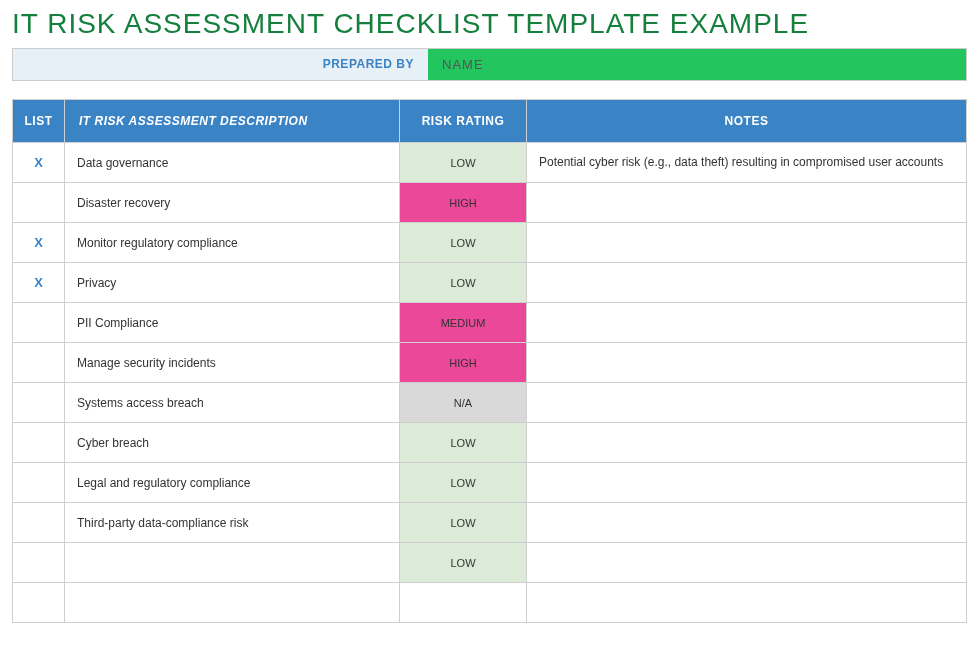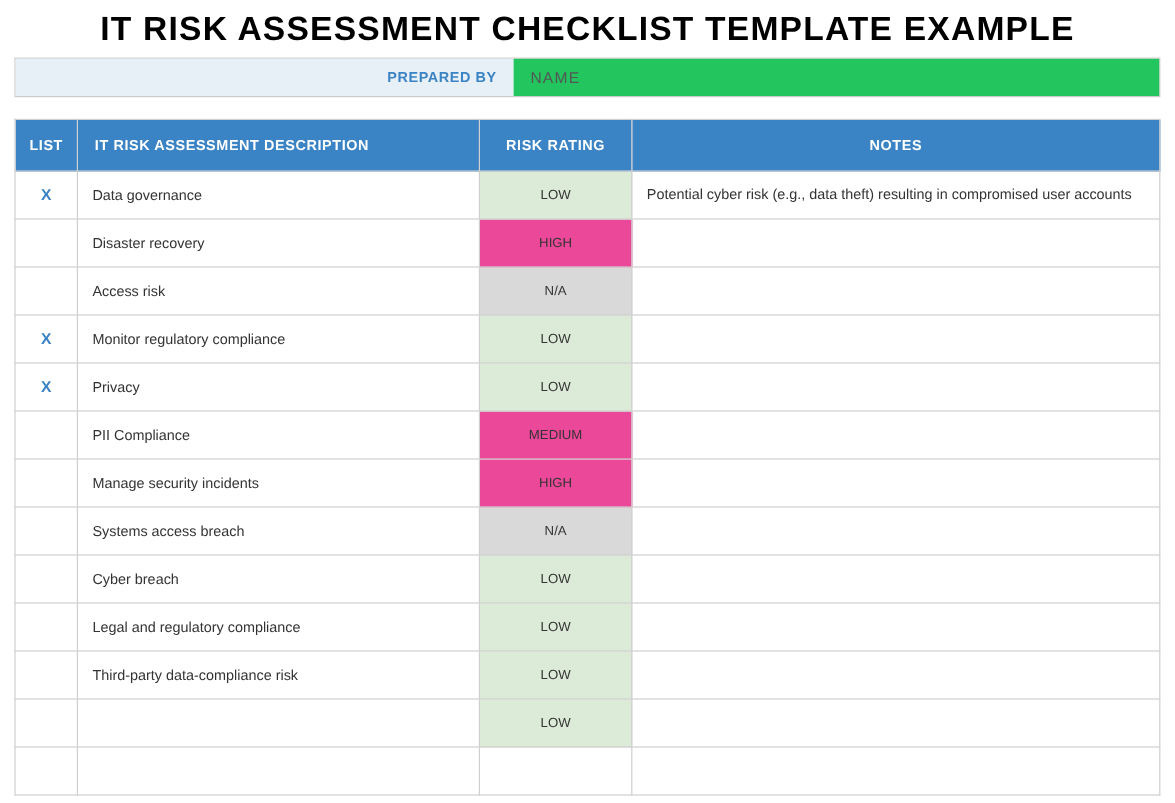--- a/index.html
+++ b/index.html
@@ -5,26 +5,25 @@
   * { box-sizing: border-box; margin: 0; padding: 0; }
   body {
     font-family: Arial, Helvetica, sans-serif;
     background: #fff;
     width: 979px;
     height: 669px;
     overflow: hidden;
     padding: 8px 12px;
   }
   .title {
-    color: #000000;
+    color: #15803d;
     font-size: 28px;
-    font-weight: 700;
+    font-weight: 400;
     letter-spacing: 1px;
     margin-bottom: 8px;
-    text-align: center;
   }
   .prep-row {
     display: flex;
     width: 100%;
     border: 1px solid #ccc;
     margin-bottom: 18px;
   }
   .prep-label {
     flex: 0 0 415px;
     background: #e8f0f7;
@@ -51,21 +50,21 @@
   th {
     background: #3a83c4;
     color: #fff;
     font-size: 12px;
     font-weight: 700;
     letter-spacing: 0.5px;
     padding: 14px 8px;
     border: 1px solid #cfcfcf;
     text-align: center;
   }
-  th.desc-h { text-align: left; padding-left: 14px; }
+  th.desc-h { text-align: left; padding-left: 14px; font-style: italic; }
   col.c-list  { width: 52px; }
   col.c-desc  { width: 335px; }
   col.c-risk  { width: 127px; }
   col.c-notes { width: auto; }
   td {
     border: 1px solid #cfcfcf;
     font-size: 12px;
     color: #333;
     padding: 10px 12px;
     vertical-align: middle;
@@ -121,26 +120,20 @@
         <td class="risk-cell risk-LOW">LOW</td>
         <td class="notes-cell">Potential cyber risk (e.g., data theft) resulting in compromised user accounts</td>
       </tr>
       <tr>
         <td class="list-cell"></td>
         <td>Disaster recovery</td>
         <td class="risk-cell risk-HIGH">HIGH</td>
         <td class="notes-cell"></td>
       </tr>
       <tr>
-        <td class="list-cell"></td>
-        <td>Access risk</td>
-        <td class="risk-cell risk-NA">N/A</td>
-        <td class="notes-cell"></td>
-      </tr>
-      <tr>
         <td class="list-cell">X</td>
         <td>Monitor regulatory compliance</td>
         <td class="risk-cell risk-LOW">LOW</td>
         <td class="notes-cell"></td>
       </tr>
       <tr>
         <td class="list-cell">X</td>
         <td>Privacy</td>
         <td class="risk-cell risk-LOW">LOW</td>
         <td class="notes-cell"></td>

